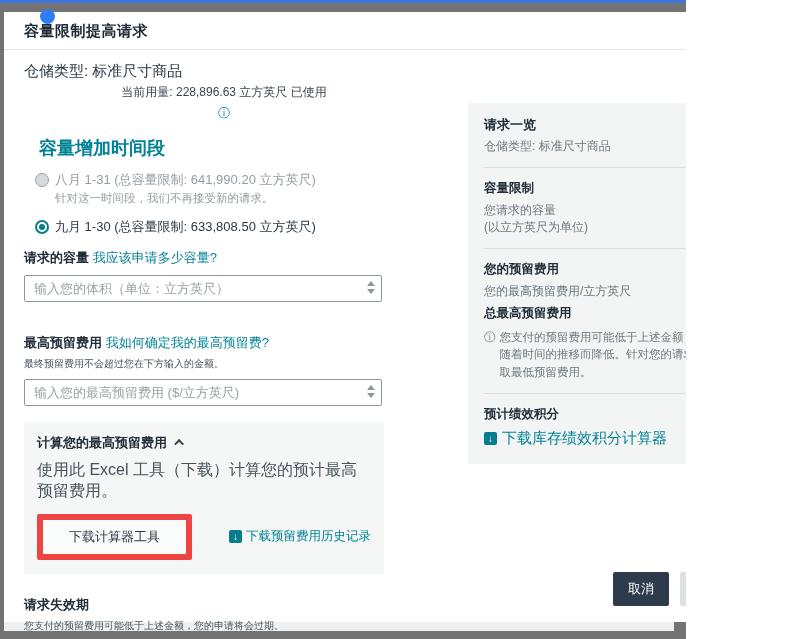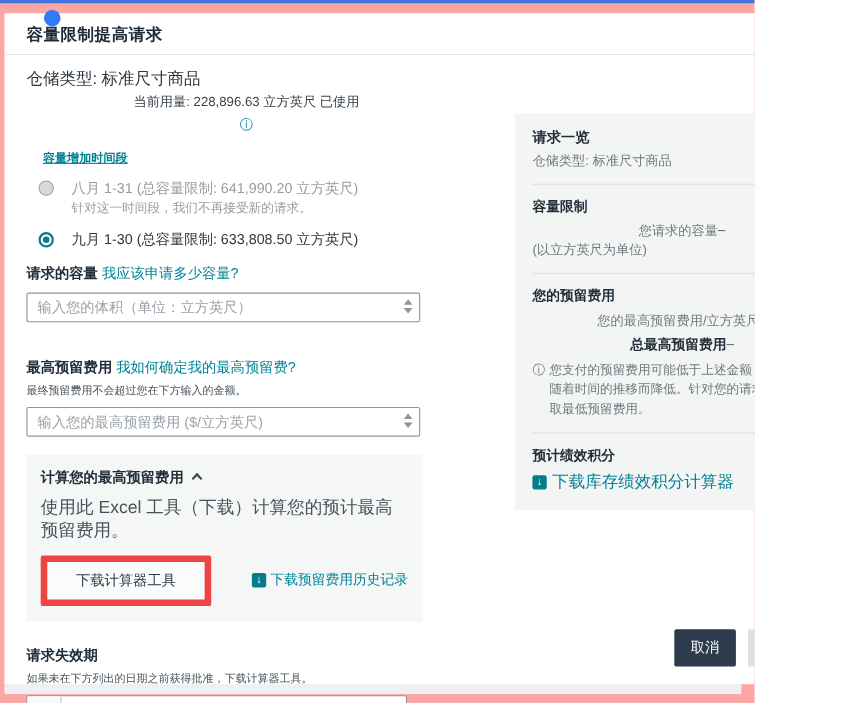--- a/index.html
+++ b/index.html
@@ -1,34 +1,34 @@
 <!DOCTYPE html>
 <html><head>
 <meta charset="utf-8">
 <style>
   * { margin:0; padding:0; box-sizing:border-box; }
   html,body { width:786px; height:639px; font-family:"Liberation Sans","DejaVu Sans",sans-serif; }
-  .frame { position:relative; width:686px; height:639px; background:#fca5a5; overflow:hidden; }
+  .frame { position:relative; width:686px; height:639px; background:#737373; overflow:hidden; }
   .topline { position:absolute; left:0; top:0; width:100%; height:3px; background:#3f73dd; }
   .page-strip { position:absolute; left:4px; right:12px; bottom:8px; height:10px; background:#eef0f1; }
   .modal { position:absolute; left:4px; top:12px; width:770px; height:610px; background:#ffffff; }
   .blue-dot { position:absolute; left:36px; top:-3px; width:15px; height:15px; border-radius:50%; background:#2e7df6; z-index:5; }
 
   .modal-header { position:relative; height:38px; border-bottom:1px solid #e3e6e8; padding:10px 18px 0 20px; }
   .modal-title { font-size:15px; font-weight:bold; color:#1d2935; letter-spacing:.5px; }
   .close { position:absolute; right:16px; top:9px; font-size:15px; color:#3a434b; cursor:pointer; line-height:1; }
 
   .left-col { position:absolute; left:20px; top:50px; width:400px; }
   .storage-heading { font-size:15px; color:#2b3844; }
   .usage-line { font-size:12px; color:#39434c; margin-top:3px; display:flex; align-items:center; gap:4px;flex-direction:column; }
   .info-glyph { color:#008296; font-size:12px; font-style:normal; }
 
-  .period-label { margin:14px 0 0 15px; font-size:11px; font-weight:bold; color:#008296;text-decoration:underline; }
+  .period-label { margin:14px 0 0 15px; font-size:18px; font-weight:bold; color:#008296; }
   .radio-group { margin-top:12px; margin-left:11px; }
-  .radio-row { display:flex; align-items:flex-start; gap:16px; margin-bottom:13px; }
+  .radio-row { display:flex; align-items:flex-start; gap:6px; margin-bottom:13px; }
   .radio-circle { width:14px; height:14px; border-radius:50%; border:1px solid #8a9298; background:#fff; flex:0 0 auto; margin-top:1px; position:relative; }
   .radio-circle.selected { border:2px solid #067d8d; }
   .radio-circle.selected::after { content:""; position:absolute; left:2px; top:2px; width:6px; height:6px; border-radius:50%; background:#067d8d; }
   .radio-circle.disabled { background:#d6dadd; border-color:#9aa2a8; }
   .radio-label { font-size:13px; color:#2b3844; line-height:1.25; }
   .radio-label.disabled, .radio-note { color:#959da3; }
   .radio-note { font-size:11.5px; margin-top:3px; }
 
   .field-label-row { margin-top:10px; font-size:13px; }
   .field-label { font-weight:bold; color:#212d38; }
@@ -57,21 +57,21 @@
   .date-field { margin-top:8px; width:346px; height:29px; border:1px solid #8f959c; border-radius:2px; display:flex; align-items:stretch; background:#fff; }
   .cal-btn { width:31px; border-right:1px solid #c6ccd0; background:#f7f8f8; display:flex; align-items:center; justify-content:center; cursor:pointer; }
   .date-field input { flex:1; border:none; outline:none; padding:0 9px; font-size:13px; color:#2b3844; font-family:inherit; background:transparent; }
   .date-field input::placeholder { color:#9aa1a8; }
 
   .summary-panel { position:absolute; right:2px; top:91px; width:304px; background:#f3f4f4; padding:13px 16px 16px 16px; }
   .sp-title { font-size:13px; font-weight:bold; color:#222e38; }
   .sp-gray { font-size:12px; color:#6e787e; margin-top:4px; }
   .sp-divider { height:1px; background:#dcdfe1; margin:12px 0; }
   .sp-section-title { font-size:12.5px; font-weight:bold; color:#222e38; }
-  .sp-row { display:flex; justify-content:center; align-items:flex-start; margin-top:5px; }
+  .sp-row { display:flex; justify-content:space-between; align-items:flex-start; margin-top:5px; }
   .sp-row-label { font-size:12px; color:#6e787e; }
   .sp-row-label.strong { font-weight:bold; color:#222e38; font-size:12.5px; }
   .sp-row-value { font-size:12px; color:#47525b; }
   .sp-note { display:flex; gap:4px; font-size:11.5px; color:#6e787e; line-height:1.5; margin-top:7px; }
   .sp-note .info-glyph { color:#6e787e; font-size:11.5px; }
   .sp-link-row { display:flex; align-items:center; gap:5px; margin-top:6px; }
   .sp-link { font-size:15px; color:#008296; cursor:pointer; }
 
   .footer { position:absolute; right:16px; bottom:16px; display:flex; gap:11px; }
   .btn-cancel { background:#2d3b4d; color:#ffffff; border:none; border-radius:2px; font-size:13px; padding:8px 15px; cursor:pointer; font-family:inherit; }
@@ -150,21 +150,21 @@
           <button class="calc-btn">下载计算器工具</button>
           <div class="dl-link">
             <span class="dl-icon">↓</span>
             <span>下载预留费用历史记录</span>
           </div>
         </div>
       </div>
 
       <div class="expiry">
         <div class="expiry-label">请求失效期</div>
-        <div class="field-note">如果未在下方列出的日期之前获得批准，下载计算器工具。</div>
+        <div class="field-note">您支付的预留费用可能低于上述金额，您的申请将会过期。</div>
         <div class="date-field">
           <span class="cal-btn">
             <svg width="15" height="15" viewBox="0 0 16 16">
               <rect x="1" y="2.5" width="14" height="12.5" rx="1.5" fill="none" stroke="#2b3844" stroke-width="1.6"></rect>
               <line x1="1" y1="6.5" x2="15" y2="6.5" stroke="#2b3844" stroke-width="1.6"></line>
               <line x1="4.5" y1="0.8" x2="4.5" y2="4" stroke="#2b3844" stroke-width="1.6"></line>
               <line x1="11.5" y1="0.8" x2="11.5" y2="4" stroke="#2b3844" stroke-width="1.6"></line>
               <rect x="3.5" y="8.5" width="9" height="4.5" fill="#2b3844"></rect>
             </svg>
           </span>

